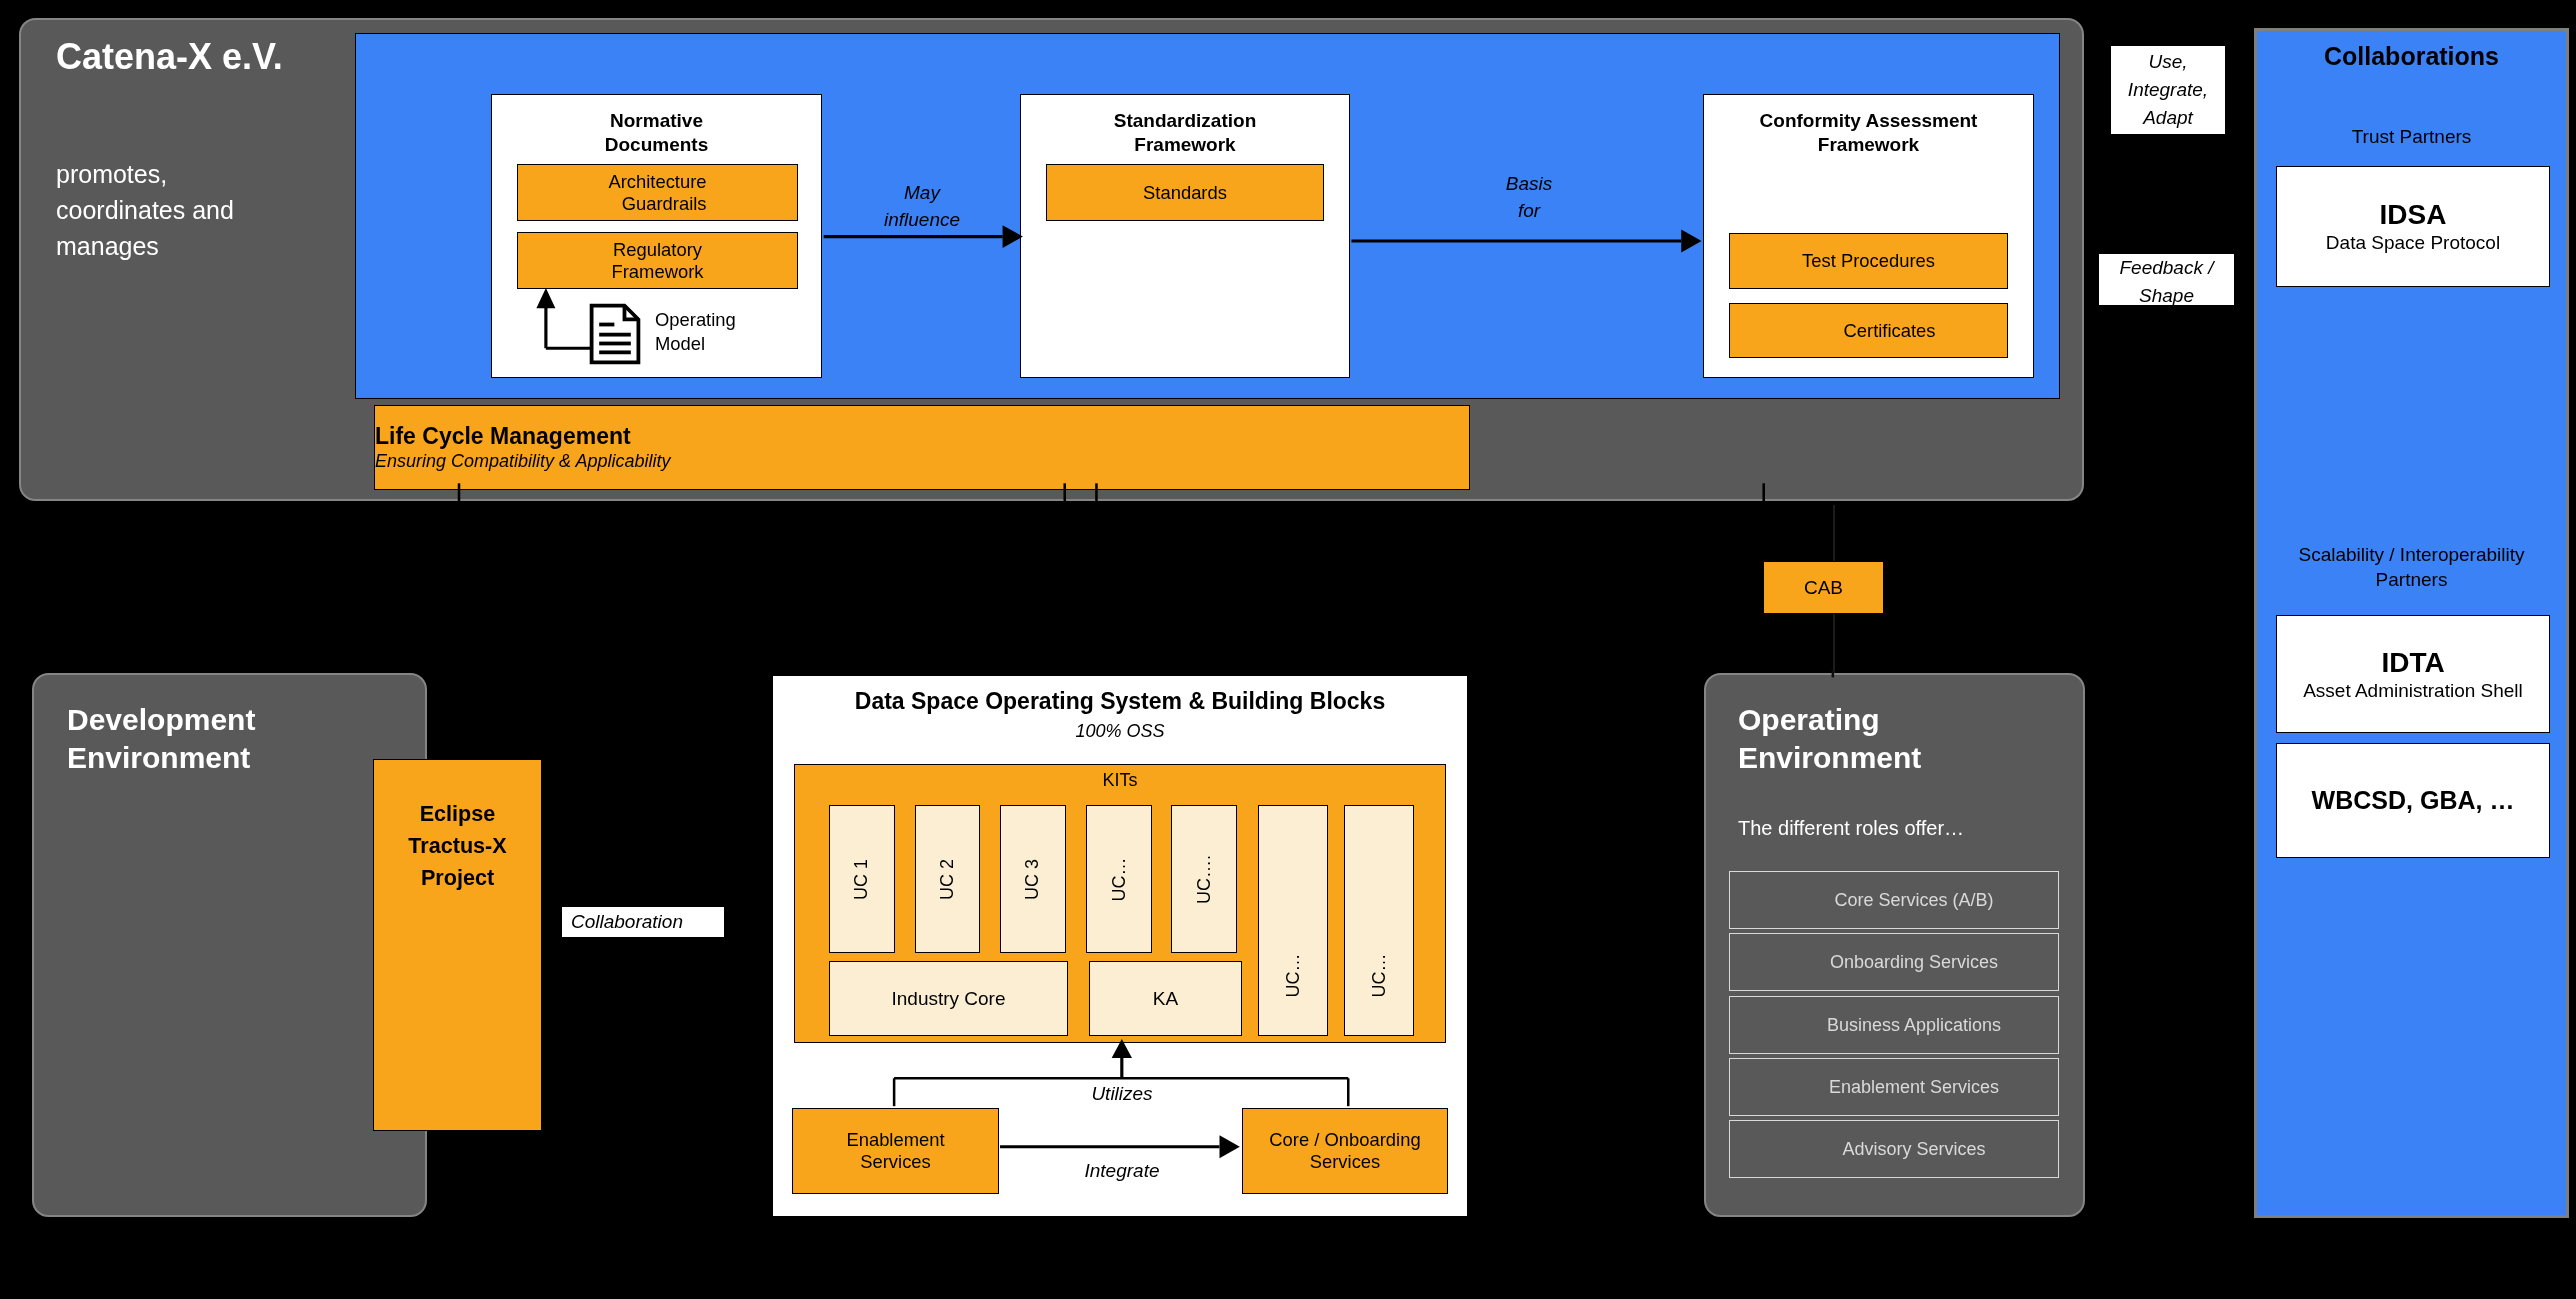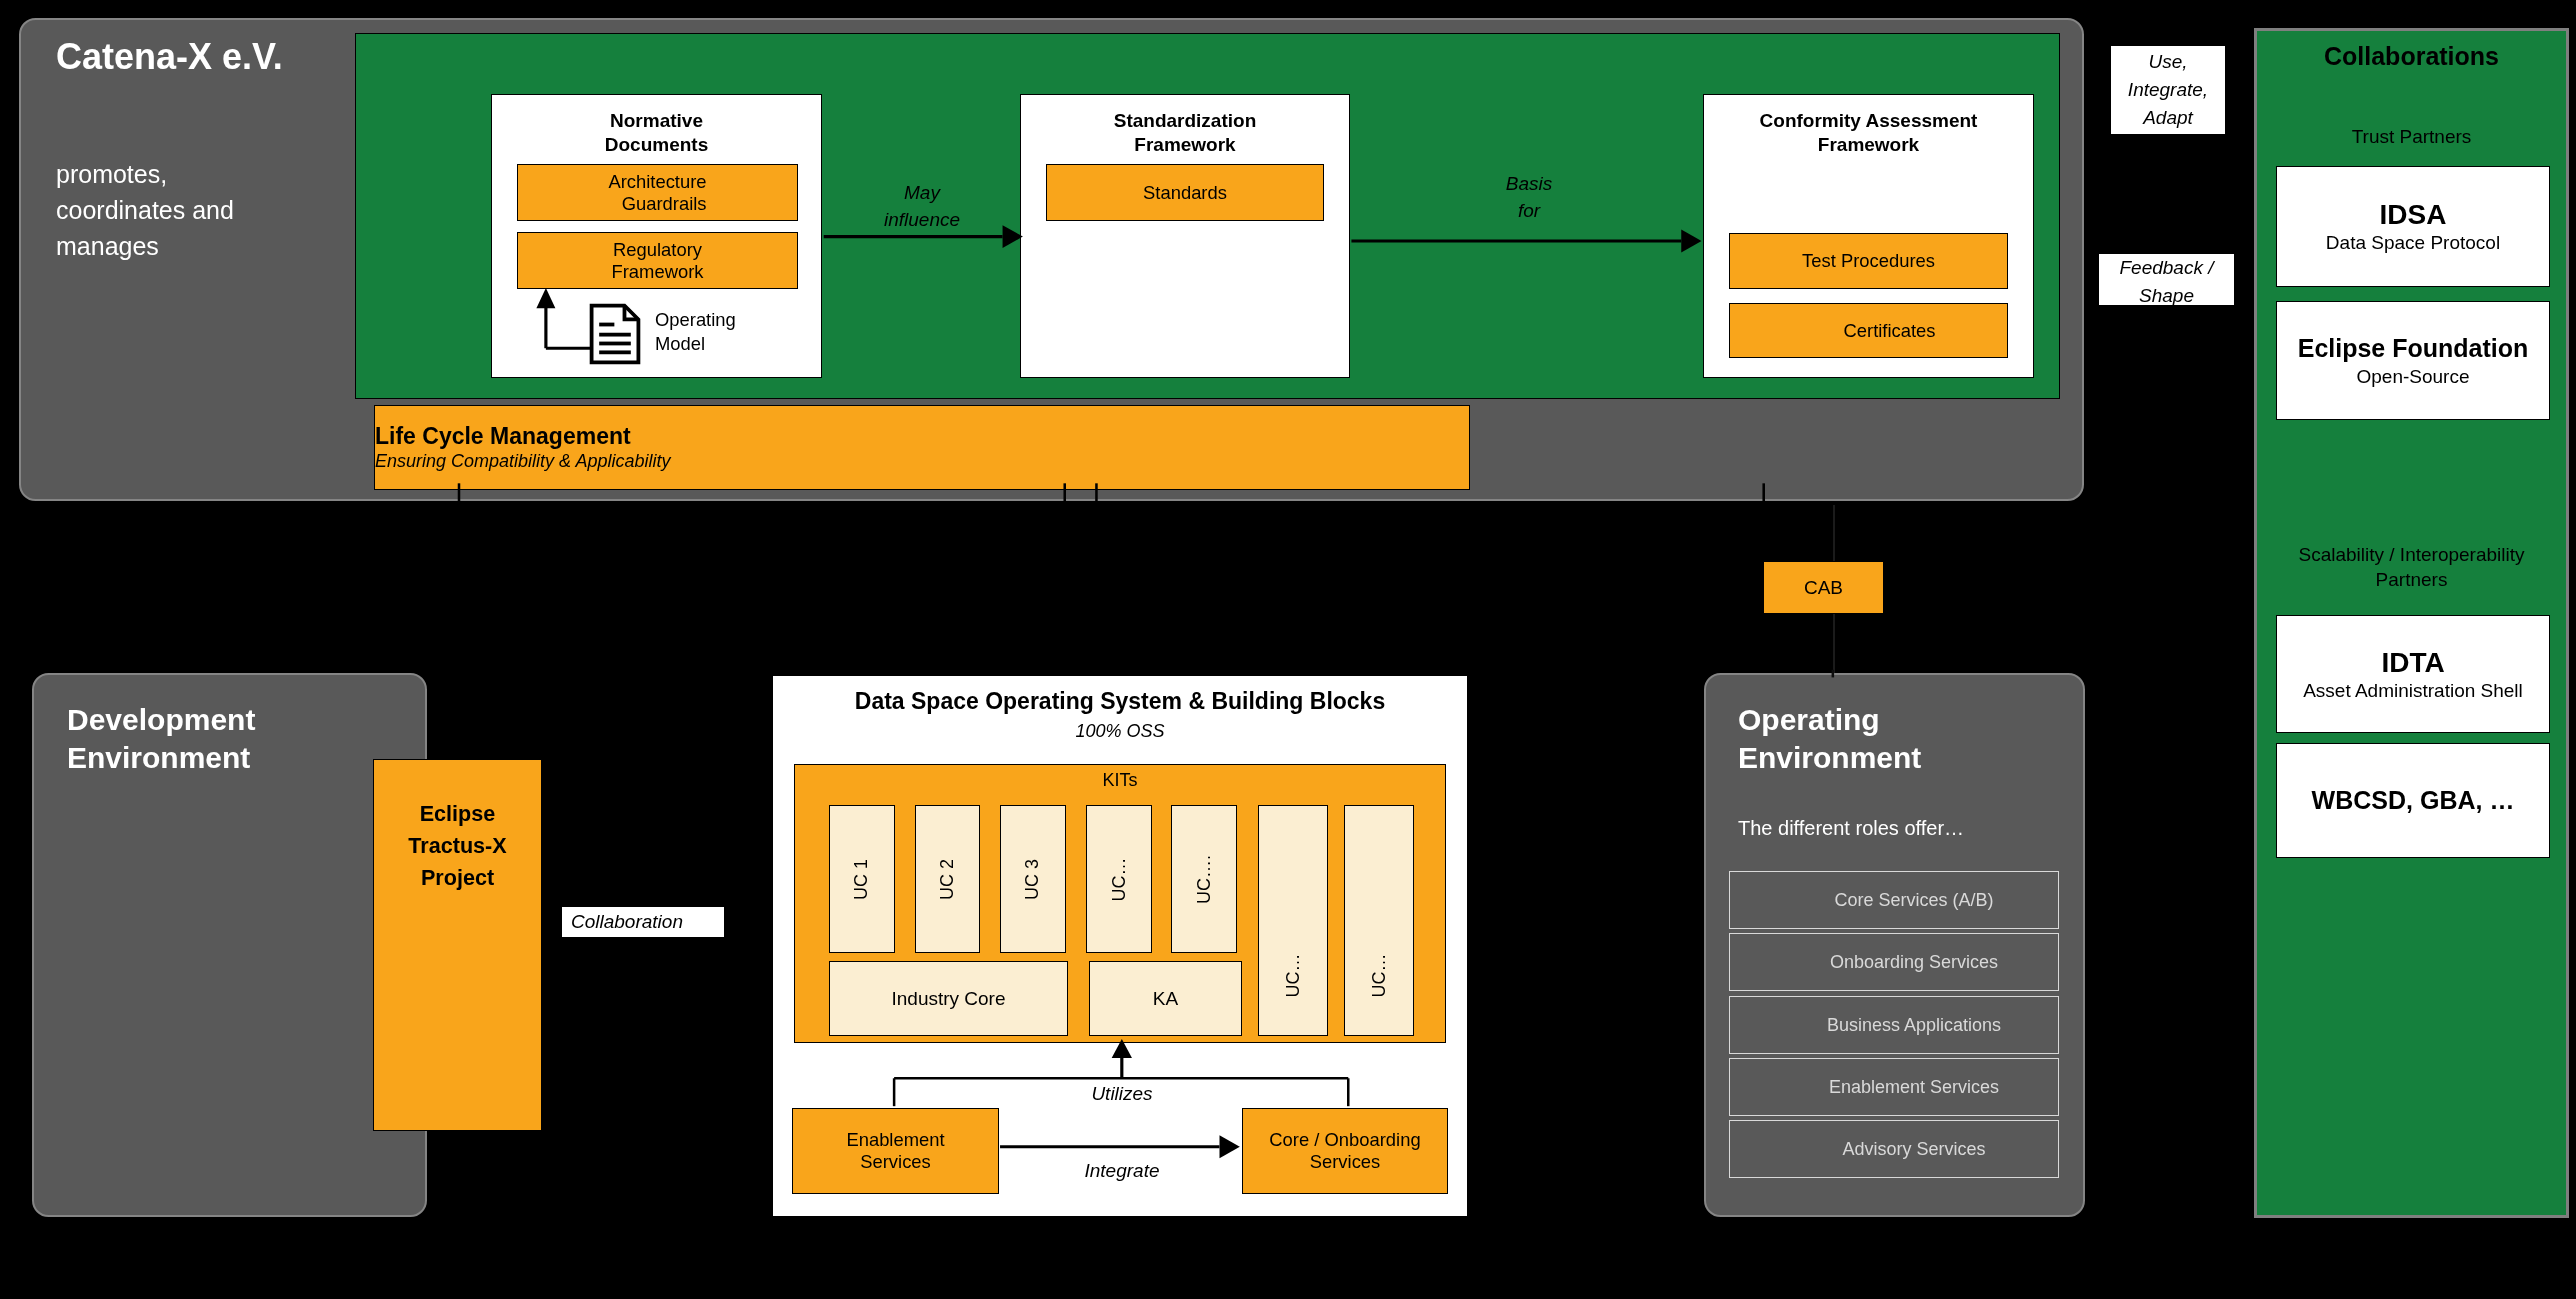--- a/index.html
+++ b/index.html
@@ -3,21 +3,21 @@
 <meta charset="utf-8">
 <style>
   html,body{margin:0;padding:0;background:#000;}
   #canvas{position:relative;width:2576px;height:1299px;background:#000;overflow:hidden;
           font-family:"Liberation Sans","DejaVu Sans",sans-serif;color:#000;}
   .abs{position:absolute;}
   .ml{white-space:pre-line;}
   .center{display:flex;align-items:center;justify-content:center;text-align:center;}
   .panel{background:#595959;border:2.5px solid #858585;border-radius:16.5px;box-sizing:border-box;}
   .panel-title{color:#fff;font-weight:bold;font-size:30px;line-height:38px;}
-  .lightbox{background:#15803d;box-sizing:border-box;}
+  .lightbox{background:#3b82f6;box-sizing:border-box;}
   .whitebox{background:#fff;border:1.9px solid #000;box-sizing:border-box;}
   .orange{background:#F9A51B;border:1.9px solid #000;box-sizing:border-box;}
   .cream{background:#FBEED2;border:1.9px solid #000;box-sizing:border-box;}
   .boxtitle{font-weight:bold;font-size:19px;line-height:24px;text-align:center;}
   .olabel{font-size:18.4px;line-height:22px;text-align:center;}
   .italiclabel{font-style:italic;font-size:19px;line-height:28px;text-align:center;}
   .whitelabel{background:#fff;color:#000;box-sizing:border-box;}
   .partnerbox{position:absolute;left:19px;width:274px;background:#fff;border:1.9px solid #000;box-sizing:border-box;
               display:flex;flex-direction:column;align-items:center;justify-content:center;text-align:center;}
   .pname{font-weight:bold;font-size:28px;line-height:33px;}
@@ -156,24 +156,20 @@
   <div class="rolebox abs" style="left:1729px;top:1120px;">Advisory Services</div>
 
   <div class="abs lightbox" style="left:2254px;top:28px;width:315px;height:1190px;border:3.2px solid #7f7f7f;">
     <div style="margin-top:11.4px;text-align:center;font-weight:bold;font-size:25px;">Collaborations</div>
     <div style="position:absolute;top:95px;width:100%;text-align:center;font-size:19px;">Trust Partners</div>
 
     <div class="partnerbox" style="top:135px;height:121px;">
       <div class="pname">IDSA</div>
       <div class="pdesc">Data Space Protocol</div>
     </div>
-    <div class="partnerbox" style="top:270px;height:119px;">
-      <div class="pname" style="font-size:25px;">Eclipse Foundation</div>
-      <div class="pdesc">Open-Source</div>
-    </div>
 
     <div class="ml" style="position:absolute;top:511px;width:100%;text-align:center;font-size:19px;line-height:25px;">Scalability / Interoperability
 Partners</div>
 
     <div class="partnerbox" style="top:584px;height:118px;">
       <div class="pname">IDTA</div>
       <div class="pdesc">Asset Administration Shell</div>
     </div>
     <div class="partnerbox" style="top:712px;height:115px;">
       <div class="pname" style="font-size:25px;">WBCSD, GBA, …</div>

